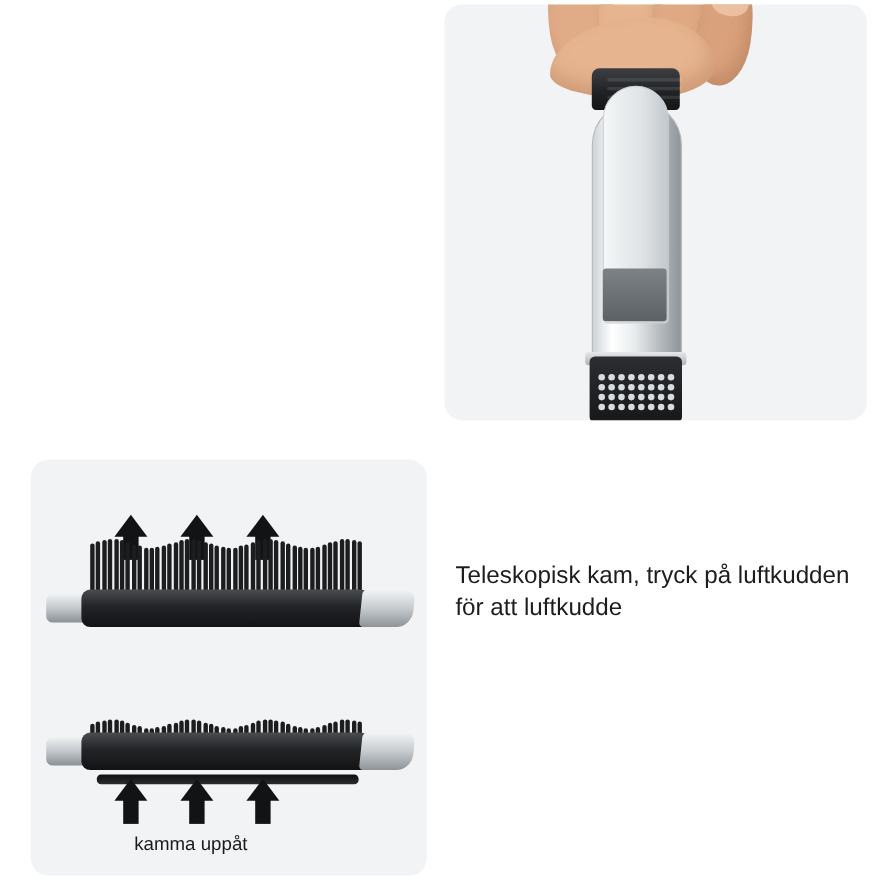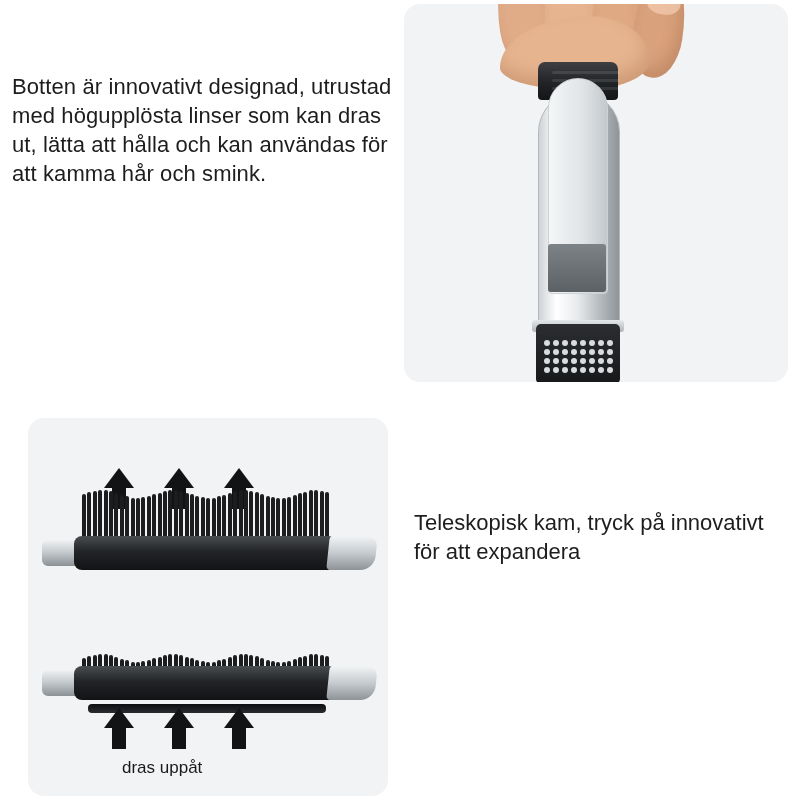--- a/index.html
+++ b/index.html
@@ -242,21 +242,20 @@
     font-size: 22px;
     line-height: 1.34;
     color: #1d1d1d;
   }
 </style>
 </head>
 <body>
 
 <div class="page">
 
-  <div class="top-text">Botten är innovativt designad, utrustad med högupplösta linser som kan dras ut, lätta att hålla och kan användas för att kamma hår och smink.</div>
 
   <div class="panel" id="top-photo-panel">
 
     <div class="hand">
       <div class="finger f1"></div>
       <div class="finger f2"></div>
       <div class="finger f3"></div>
       <div class="finger f4">
           <div class="nail" style="left:9px;top:14px;"></div>
         </div>
@@ -447,19 +446,19 @@
         <div style="position: absolute; left: 136px; top: 290px; width: 30px; height: 48px;">
           <div class="arrow-head" style="left: 0px; top: 0px;"></div>
           <div class="arrow-shape" style="left: 8px; top: 19px;"></div>
         </div>
         <div style="position: absolute; left: 196px; top: 290px; width: 30px; height: 48px;">
           <div class="arrow-head" style="left: 0px; top: 0px;"></div>
           <div class="arrow-shape" style="left: 8px; top: 19px;"></div>
         </div>
       </div>
 
-    <div class="anno" id="anno-bottom">dras uppåt</div>
+    <div class="anno" id="anno-bottom">kamma uppåt</div>
 
   </div>
 
-  <div class="right-text">Teleskopisk kam, tryck på innovativt för att expandera</div>
+  <div class="right-text">Teleskopisk kam, tryck på luftkudden för att luftkudde</div>
 
 </div>
 
 </body></html>

